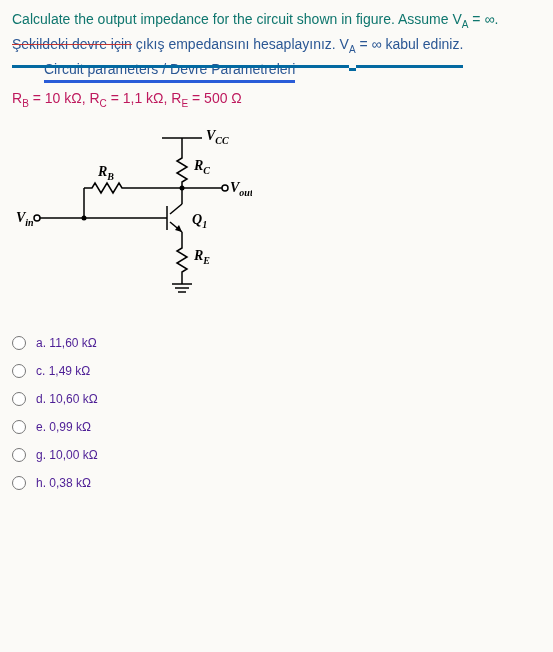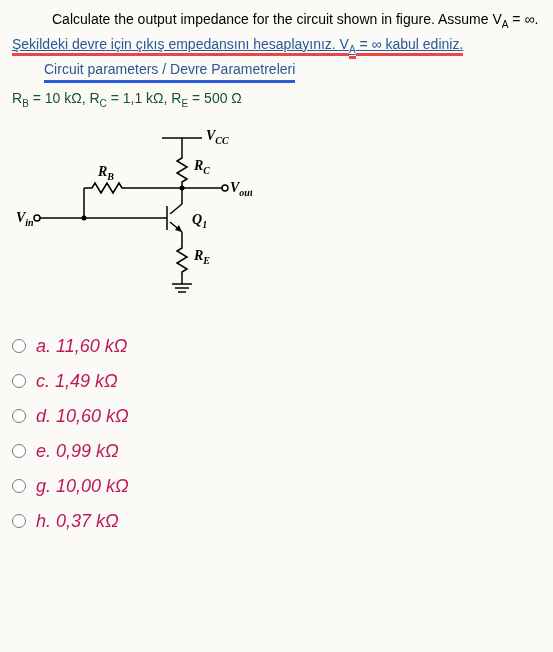--- a/index.html
+++ b/index.html
@@ -7,34 +7,33 @@
     width: 553px;
     height: 652px;
     background: #fbfaf7;
     font-family: Arial, Helvetica, sans-serif;
     font-size: 14px;
     color: #2b5794;
     padding: 8px 12px;
     overflow: hidden;
   }
   .question { line-height: 1.6; margin-bottom: 6px; }
-  .line1 { color: #000000; margin-left: 40px; }
+  .line1 { color: #0f766e; }
   .line2 { color: #2b5794; position: relative; }
   .strike-red {
     text-decoration: line-through;
     text-decoration-color: #c43430;
     text-decoration-thickness: 1px;
   }
   .blue-under {
-    border-bottom: 3px solid #ef4444;
-    padding-bottom: 1px;
-    text-decoration: underline;
+    border-bottom: 3px solid #0369a1;
+    padding-bottom: 13px;
   }
   .line3 { border-bottom: 3px solid #2a5cd8; display:inline-block; padding-bottom:0px;margin-left:32px;}
-  .params { color: #14532d; margin-top:4px;}
+  .params { color: #be185d; margin-top:4px;}
   .sub { font-size: 10px; vertical-align: sub; }
 
   .diagram {
     margin: 14px 0 18px 0;
     width: 240px;
     height: 180px;
     text-decoration: underline;
   }
   .diagram svg { display:block; }
 
@@ -43,21 +42,21 @@
     display: flex;
     align-items: center;
     margin: 14px 0;
     color: #333;
   }
   .opt input[type="radio"] {
     width: 14px; height: 14px;
     margin-right: 10px;
     accent-color: #555;
   }
-  .opt-label { color: #be185d; font-size: 18px; font-style: italic; }
+  .opt-label { color: #4c1d95; font-size: 12px; }
 </style>
 </head>
 <body>
 
 <div class="question">
   <div class="line1">
     <span>Calculate the output impedance for the circuit shown in figure. Assume V</span><span class="sub">A</span><span> = ∞.</span>
   </div>
   <div class="line2">
     <span class="strike-red blue-under">Şekildeki devre için</span><span class="blue-under"> çıkış empedansını hesaplayınız. V</span><span class="sub blue-under">A</span><span class="blue-under"> = ∞ kabul ediniz.</span>
@@ -141,15 +140,15 @@
   <label class="opt">
     <input type="radio" name="ans" style="">
     <span class="opt-label">e. 0,99 kΩ</span>
   </label>
   <label class="opt">
     <input type="radio" name="ans" style="">
     <span class="opt-label">g. 10,00 kΩ</span>
   </label>
   <label class="opt">
     <input type="radio" name="ans" style="">
-    <span class="opt-label">h. 0,37 kΩ</span>
+    <span class="opt-label">h. 0,38 kΩ</span>
   </label>
 </div>
 
 </body></html>

